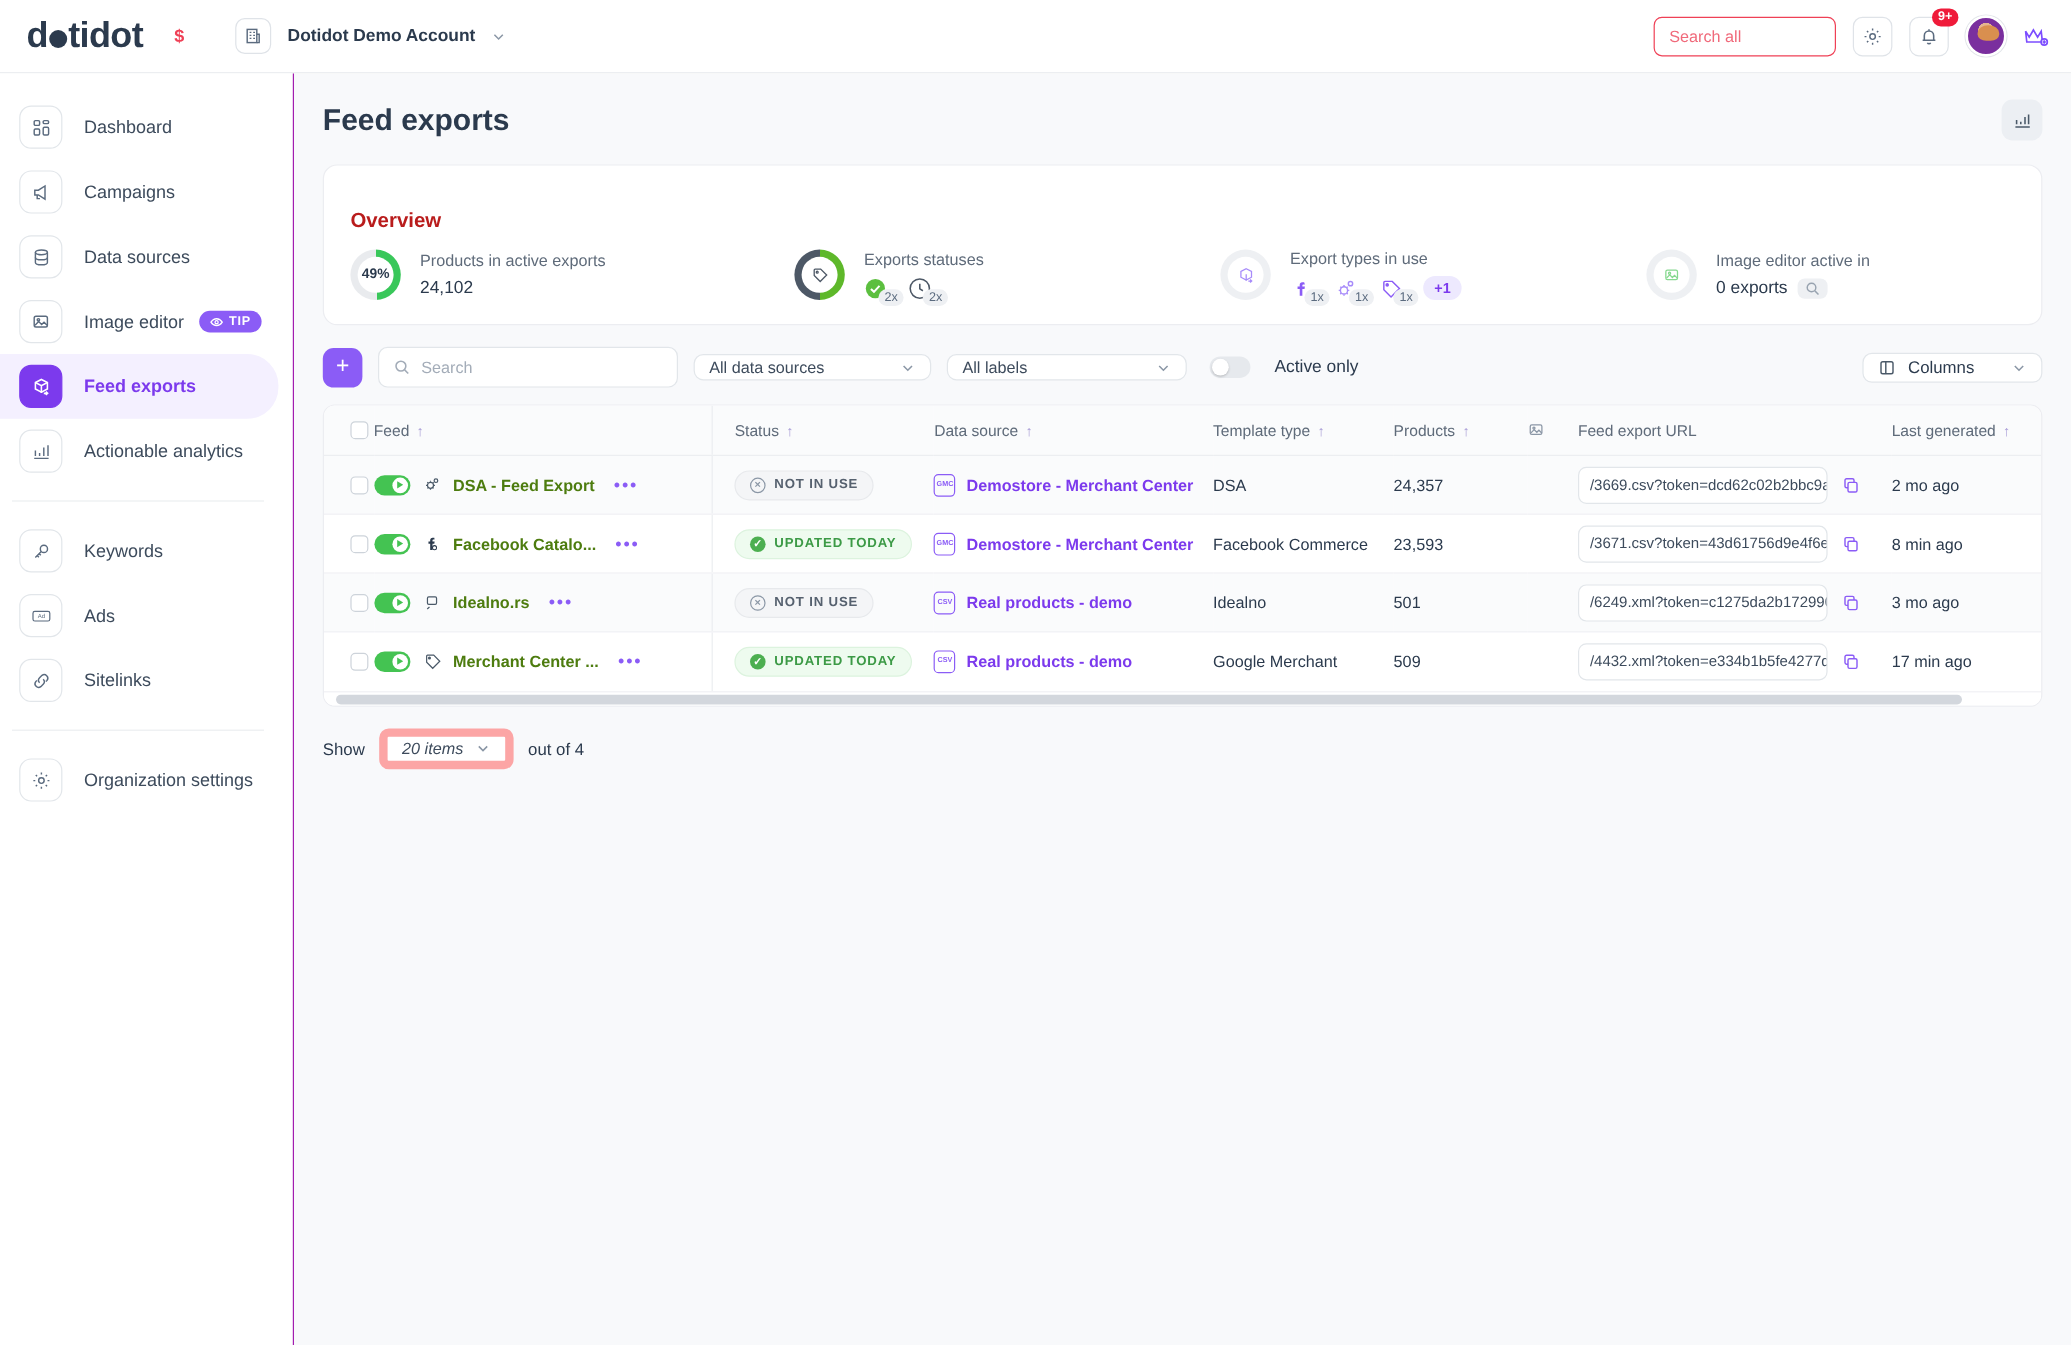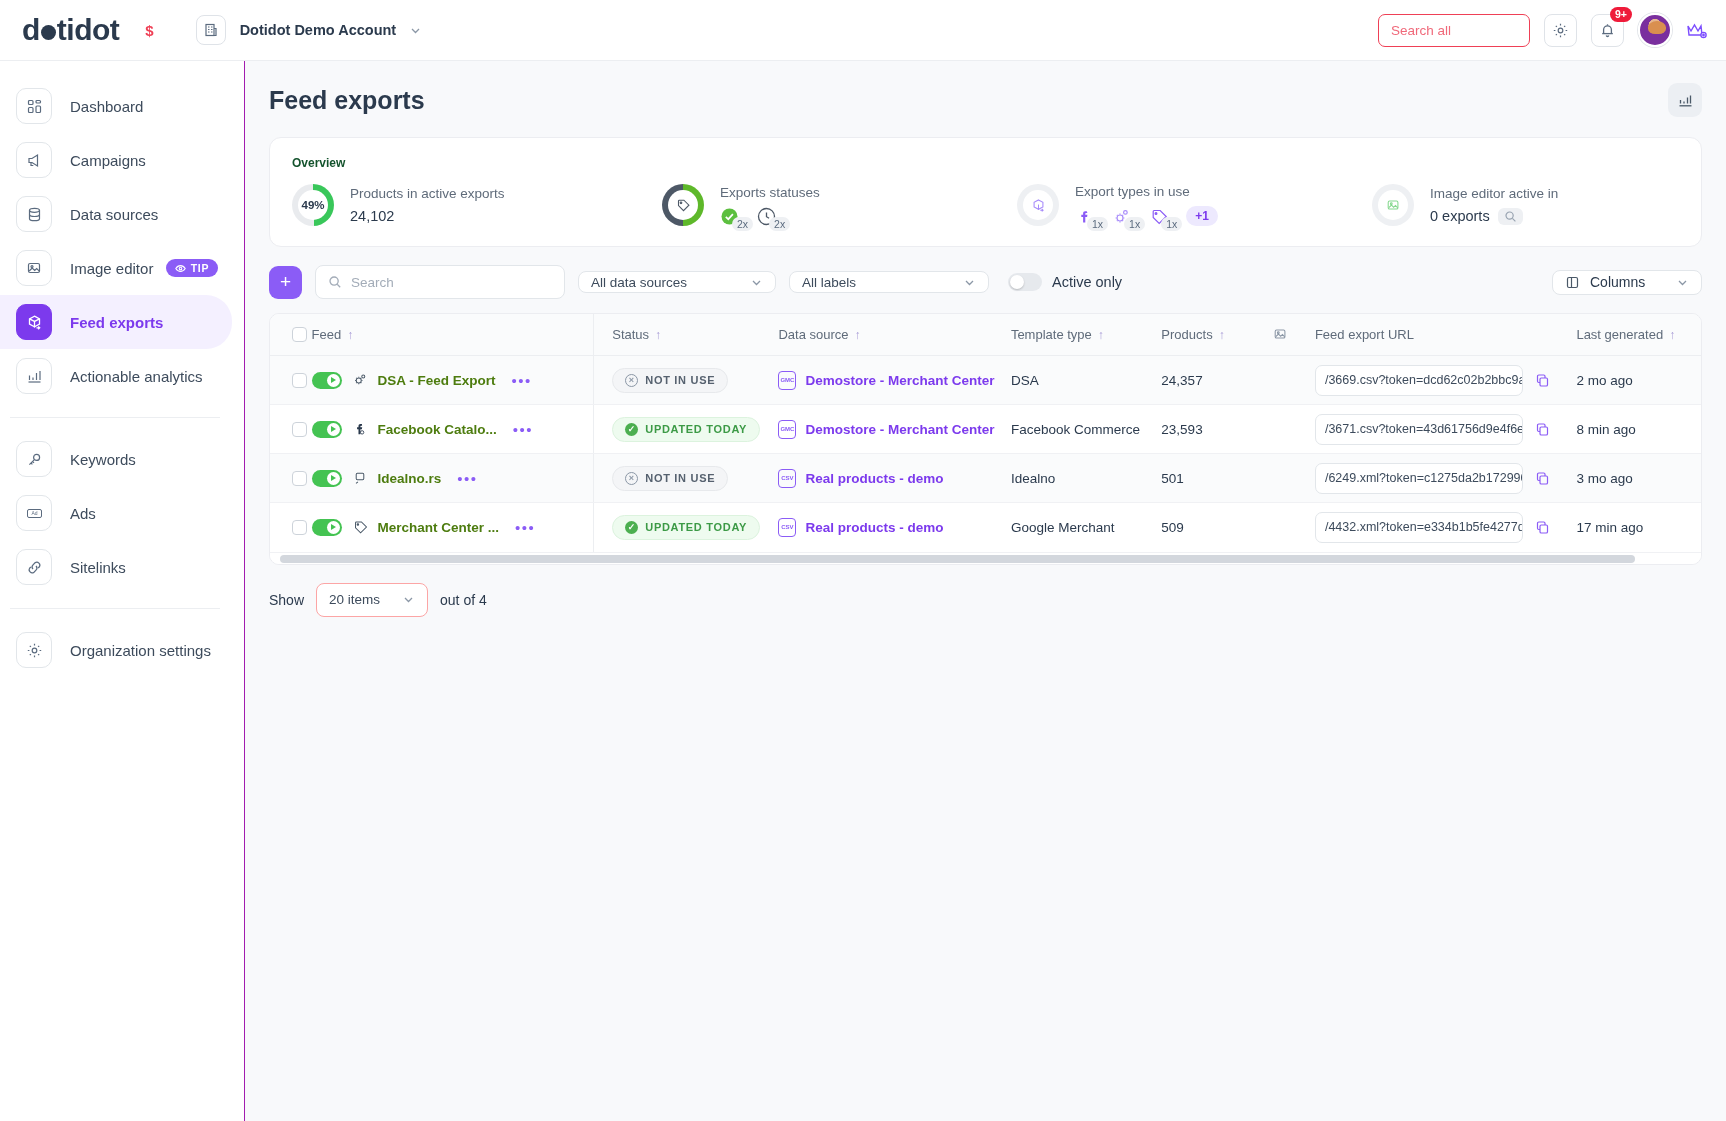--- a/index.html
+++ b/index.html
@@ -90,21 +90,21 @@
   .chart-btn {
     width: 34px; height: 34px; border-radius: 9px; background: #eceff3;
     display: flex; align-items: center; justify-content: center; color: #4a5968;
   }
 
   
   .overview {
     background: #fff; border: 1px solid #ecedf1; border-radius: 12px;
     padding: 18px 22px 20px 22px; margin-bottom: 18px;
   }
-  .ov-title { font-size: 12px; font-weight: 700; color: #14532d; margin-bottom: 14px; }
+  .ov-title { font-size: 17px; font-weight: 700; color: #b91c1c; margin-bottom: 14px; margin-top: 18px; }
   .ov-row { display: flex; }
   .ov-cell { display: flex; align-items: center; }
   .ov-cell:nth-child(1) { width: 370px; }
   .ov-cell:nth-child(2) { width: 355px; }
   .ov-cell:nth-child(3) { width: 355px; }
   .ov-text { margin-left: 16px; }
   .ov-label { font-size: 13.5px; color: #5f6b7a; margin-bottom: 7px; }
   .ov-value { font-size: 14.5px; color: #2b3a4d; display: flex; align-items: center; gap: 8px;}
   .donut { width: 42px; height: 42px; border-radius: 50%; display: flex; align-items: center; justify-content: center; position: relative; flex-shrink: 0;}
   .donut .hole {
@@ -133,21 +133,21 @@
   }
   .tb-search input { border: none; outline: none; font-size: 13.5px; width: 100%; font-family: "Liberation Sans", sans-serif; color:#3d4b5c;}
   .tb-search input::placeholder { color: #a3acb8; }
   .tb-select {
     height: 22px; border: 1px solid #e2e6ea; border-radius: 8px; background: #fff;
     display: flex; align-items: center; justify-content: space-between; padding: 0 12px;
     font-size: 13.5px; color: #3d4b5c; cursor: pointer;
   }
   .tb-select.ds { width: 198px; }
   .tb-select.lb { width: 200px; }
-  .toggle-wrap { display: flex; align-items: center; gap: 10px; margin-left: 6px; }
+  .toggle-wrap { display: flex; align-items: center; gap: 20px; margin-left: 6px; }
   .toggle { width: 34px; height: 18px; border-radius: 10px; background: #e6e9ed; position: relative; cursor: pointer; }
   .toggle .knob { width: 14px; height: 14px; border-radius: 50%; background: #fff; position: absolute; top: 2px; left: 2px; box-shadow: 0 1px 2px rgba(0,0,0,.2); }
   .toggle-label { font-size: 14.5px; color: #2b3a4d; }
   .columns-btn {
     margin-left: auto; width: 150px; height: 25px; border: 1px solid #e2e6ea; border-radius: 8px;
     background: #fff; display: flex; align-items: center; gap: 10px; padding: 0 12px;
     font-size: 14px; color: #2b3a4d; cursor: pointer;
   }
 
   
@@ -201,23 +201,23 @@
     display: flex; align-items: center; padding: 0 9px; font-size: 12.5px; color: #3d4b5c;
     white-space: nowrap; overflow: hidden; width: 208px;
   }
   .copy-ico { color: #8b5cf6; cursor: pointer; }
   .scrollbar-track { height: 12px; background: #fff; padding: 2px 10px; border-top: 1px solid #f0f1f4;}
   .scrollbar-thumb { height: 8px; border-radius: 4px; background: #d3d7dd; width: 96%; }
 
   
   .footer { display: flex; align-items: center; gap: 12px; margin-top: 18px; font-size: 14px; color: #2b3a4d; }
   .items-select {
-    width: 112px; height: 34px; border: 1px solid #fca5a5; border-radius: 8px; background: #fff;
+    width: 112px; height: 34px; border: 7px solid #fca5a5; border-radius: 8px; background: #fff;
     display: flex; align-items: center; justify-content: space-between; padding: 0 12px;
-    font-size: 13.5px; color: #3d4b5c; cursor: pointer;
+    font-size: 13.5px; color: #3d4b5c; cursor: pointer; font-style: italic;
   }
   svg { display: block; }
 </style>
 </head>
 <body>
 
 <div class="topbar">
   <div class="logo">
     <span>d</span>
     <span class="dot"></span>

